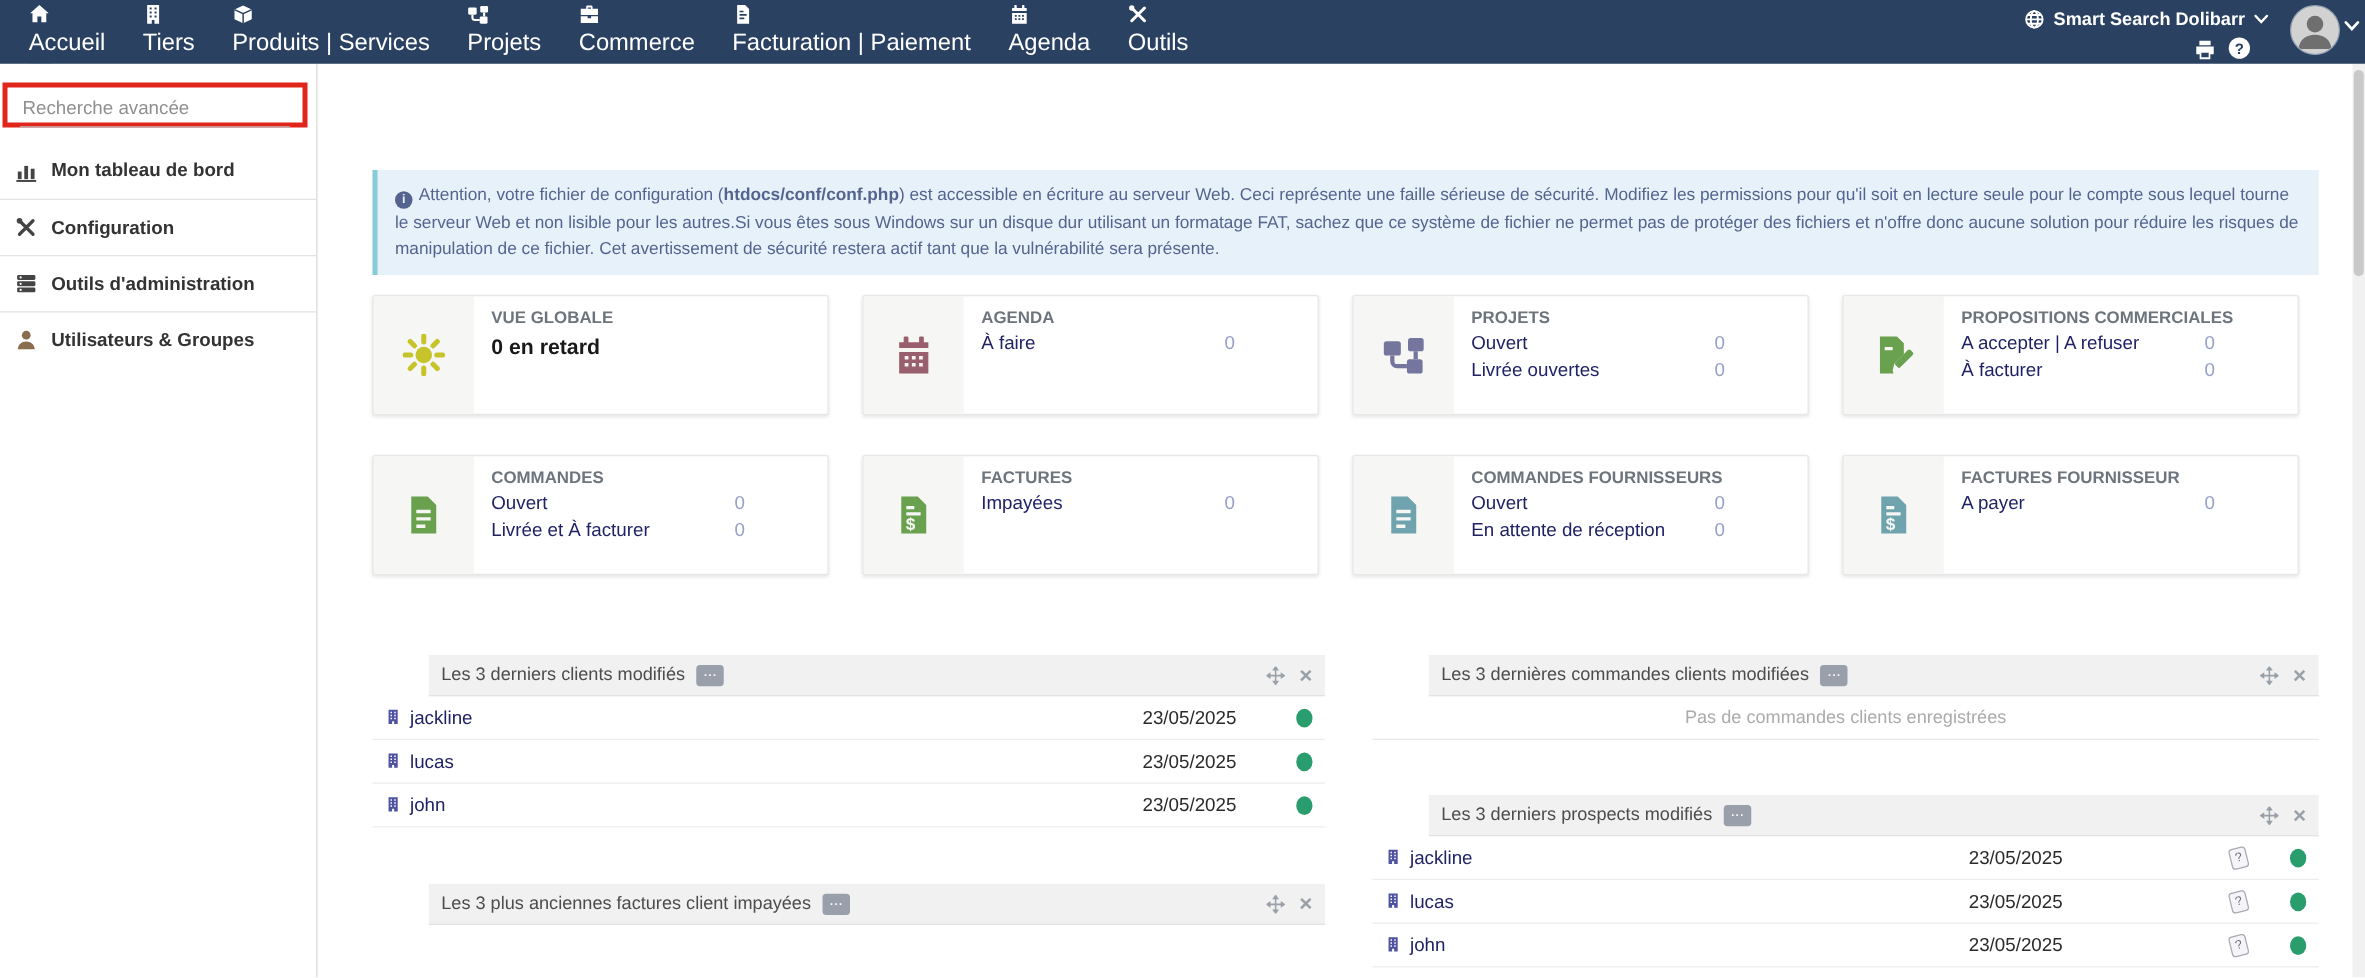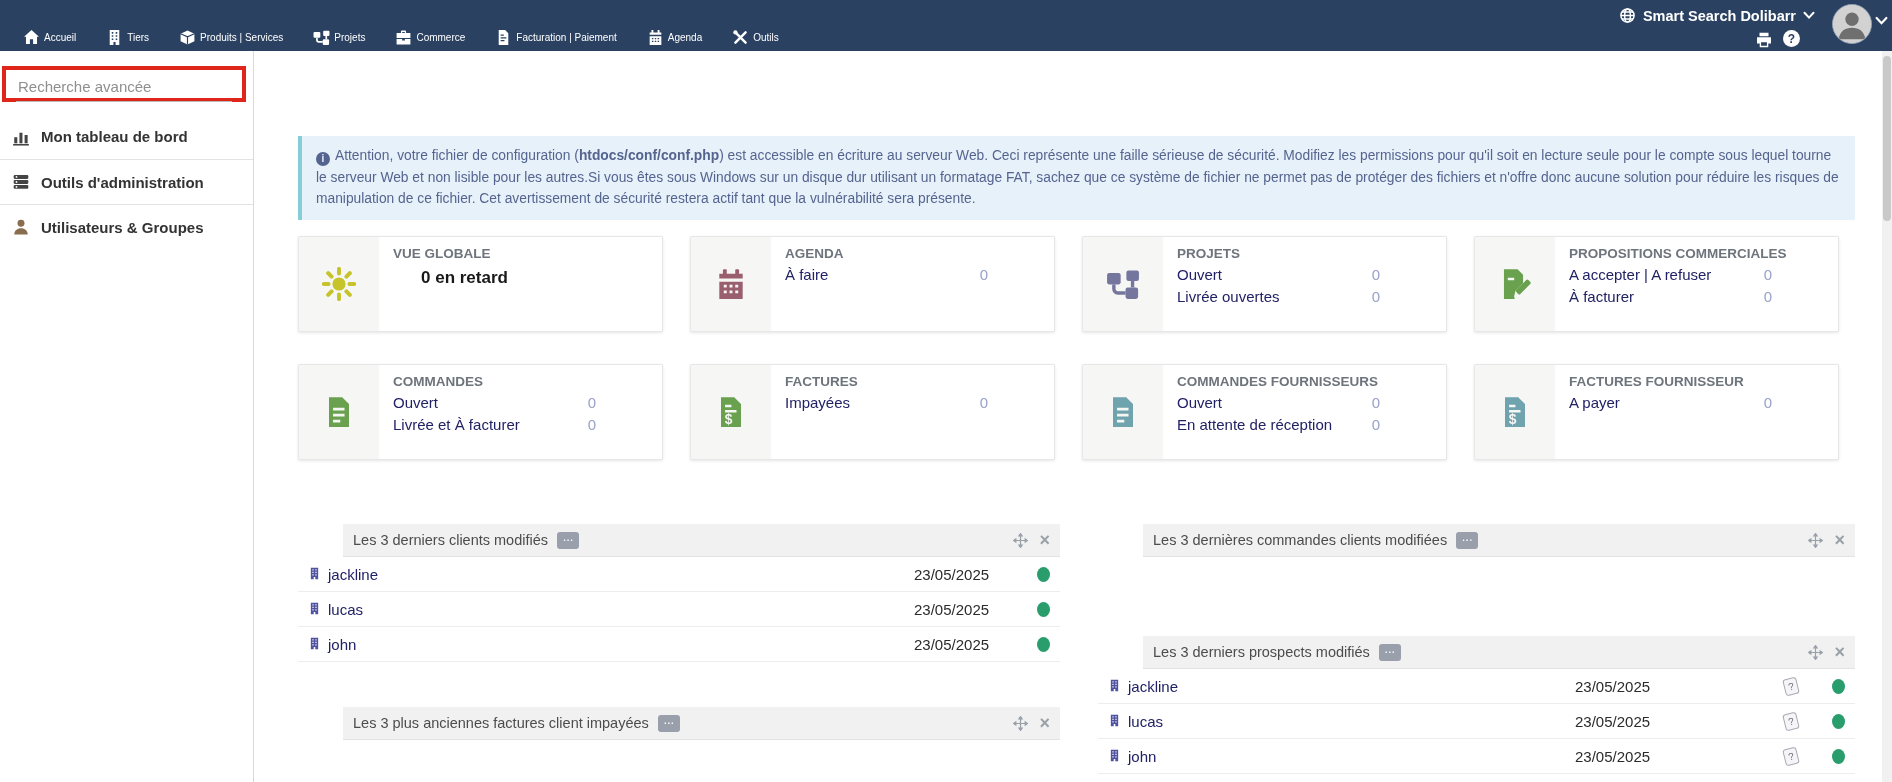--- a/index.html
+++ b/index.html
@@ -6,21 +6,21 @@
   html,body { width:1892px; height:782px; }
   body {
     position:relative; overflow:hidden; background:#fff;
     font-family:"Liberation Sans", sans-serif; color:#333;
   }
   svg { display:block; }
 
   
   .navbar { position:absolute; top:0; left:0; width:1892px; height:51px; background:#2a4162; color:#fff; z-index:5; }
   .tabs { display:flex; align-items:flex-end; height:100%; padding:0 0 5px 8px; }
-  .tab { display:flex; flex-direction:row; align-items:center; gap:4px; padding:0 15px; font-size:10px; cursor:pointer; white-space:nowrap; }
+  .tab { display:flex; flex-direction:column; align-items:flex-start; gap:4px; padding:0 15px; font-size:19px; cursor:pointer; white-space:nowrap; }
   .tab .ticon { width:17px; height:17px; color:#fff; }
   .notch { position:absolute; left:24px; top:51px; width:0; height:0; border-left:9px solid transparent; border-right:9px solid transparent; border-top:8px solid #2a4162; }
   .nav-right { position:absolute; top:7px; right:77px; display:flex; align-items:center; gap:7px; font-weight:bold; font-size:14.5px; }
   .nav-right .gicon { width:17px; height:17px; }
   .chev { width:12px; height:9px; }
   .nav-tools { position:absolute; top:30px; right:92px; display:flex; align-items:center; gap:10px; }
   .nav-tools .pricon { width:18px; height:16px; color:#fff; }
   .help-circle { width:17px; height:17px; border-radius:50%; background:#fff; color:#2a4162; font-size:12px; font-weight:bold; display:flex; align-items:center; justify-content:center; }
   .avatar { position:absolute; top:4px; right:20px; width:40px; height:40px; border-radius:50%; background:#d2d2d2; border:1px solid #93a0b2; overflow:hidden; }
   .avatar svg { width:100%; height:100%; }
@@ -51,21 +51,21 @@
   .widget { display:flex; background:#fff; border:1px solid #e7e7e7; border-radius:2px; box-shadow:0 1px 3px rgba(70,70,70,.14); overflow:hidden; }
   .wicon { width:80px; background:#f6f6f4; display:flex; align-items:center; justify-content:center; flex:none; }
   .wicon svg { width:34px; height:34px; }
   .c-sun    { color:#c6c32b; }
   .c-agenda { color:#9a5f6e; }
   .c-proj   { color:#75769e; }
   .c-green  { color:#69a14f; }
   .c-teal   { color:#6fa3ad; }
   .wbody { flex:1; padding:9px 66px 8px 14px; min-width:0; }
   .wtitle { font-size:13.5px; font-weight:bold; color:#6e747c; margin-bottom:3px; white-space:nowrap; }
-  .wheadline { font-size:17px; font-weight:bold; color:#191919; margin-top:7px;margin-left:28px; }
+  .wheadline { font-size:17px; font-weight:bold; color:#191919; margin-top:7px; }
   .wrow { display:flex; justify-content:space-between; align-items:center; font-size:15px; line-height:22px; }
   .wlink { color:#212266; text-decoration:none; cursor:pointer; white-space:nowrap; }
   .wcount { color:#98a1c9; }
 
   
   .panel { position:absolute; background:#fff; }
   #t-clients   { left:298px;  top:524px; width:762px; }
   #t-unpaid    { left:298px;  top:707px; width:762px; }
   #t-orders    { left:1098px; top:524px; width:757px; }
   #t-prospects { left:1098px; top:636px; width:757px; }
@@ -311,20 +311,28 @@
       <span class="micon">
           <svg viewBox="0 0 16 16">
             <use href="#i-chart"></use>
           </svg>
         </span>
       <span>Mon tableau de bord</span>
     </div>
     <div class="menu-item">
       <span class="micon">
           <svg viewBox="0 0 16 16">
+            <use href="#i-tools"></use>
+          </svg>
+        </span>
+      <span>Configuration</span>
+    </div>
+    <div class="menu-item">
+      <span class="micon">
+          <svg viewBox="0 0 16 16">
             <use href="#i-server"></use>
           </svg>
         </span>
       <span>Outils d'administration</span>
     </div>
     <div class="menu-item">
       <span class="micon brown">
           <svg viewBox="0 0 16 16">
             <use href="#i-user"></use>
           </svg>
@@ -547,20 +555,21 @@
     <span class="badge-more">...</span>
     <span class="phead-icons">
       <span class="move-icon">
           <svg viewBox="0 0 16 16">
             <use href="#i-move"></use>
           </svg>
         </span>
       <span class="close-x">×</span>
     </span>
   </div>
+  <div class="pempty">Pas de commandes clients enregistrées</div>
 </div>
 
 <div class="panel" id="t-prospects">
   <div class="phead">
     <span>Les 3 derniers prospects modifiés</span>
     <span class="badge-more">...</span>
     <span class="phead-icons">
       <span class="move-icon">
           <svg viewBox="0 0 16 16">
             <use href="#i-move"></use>

